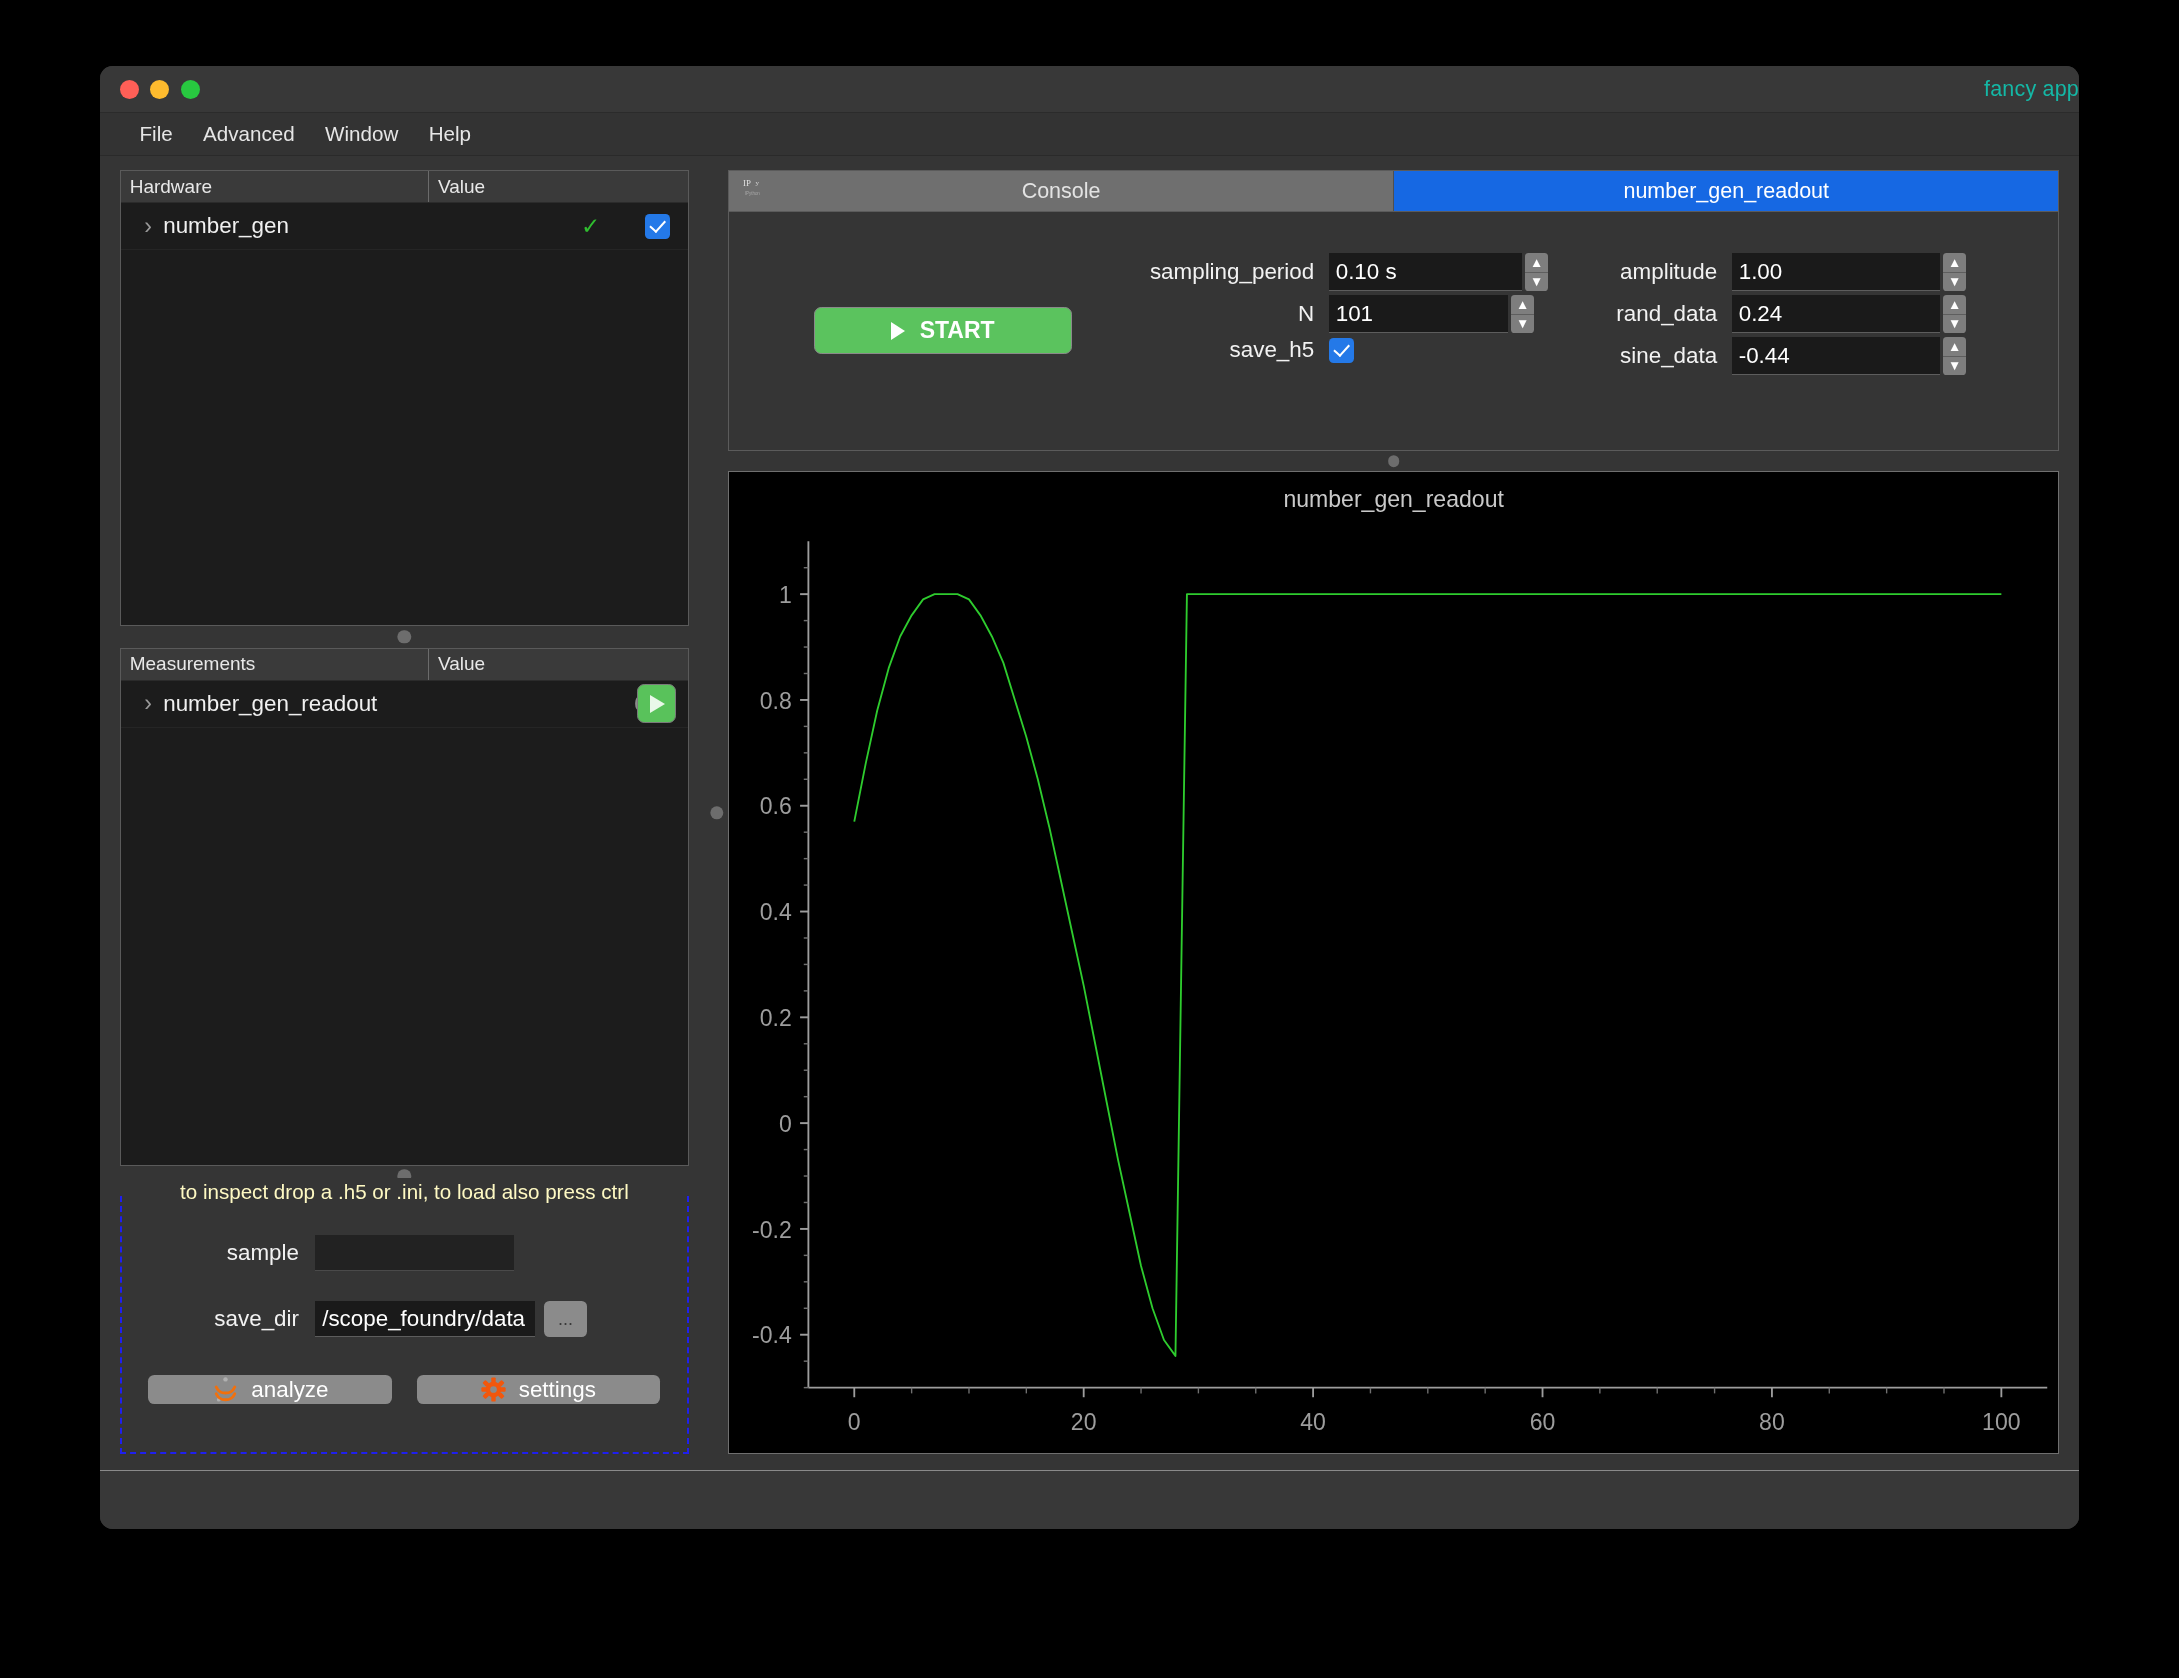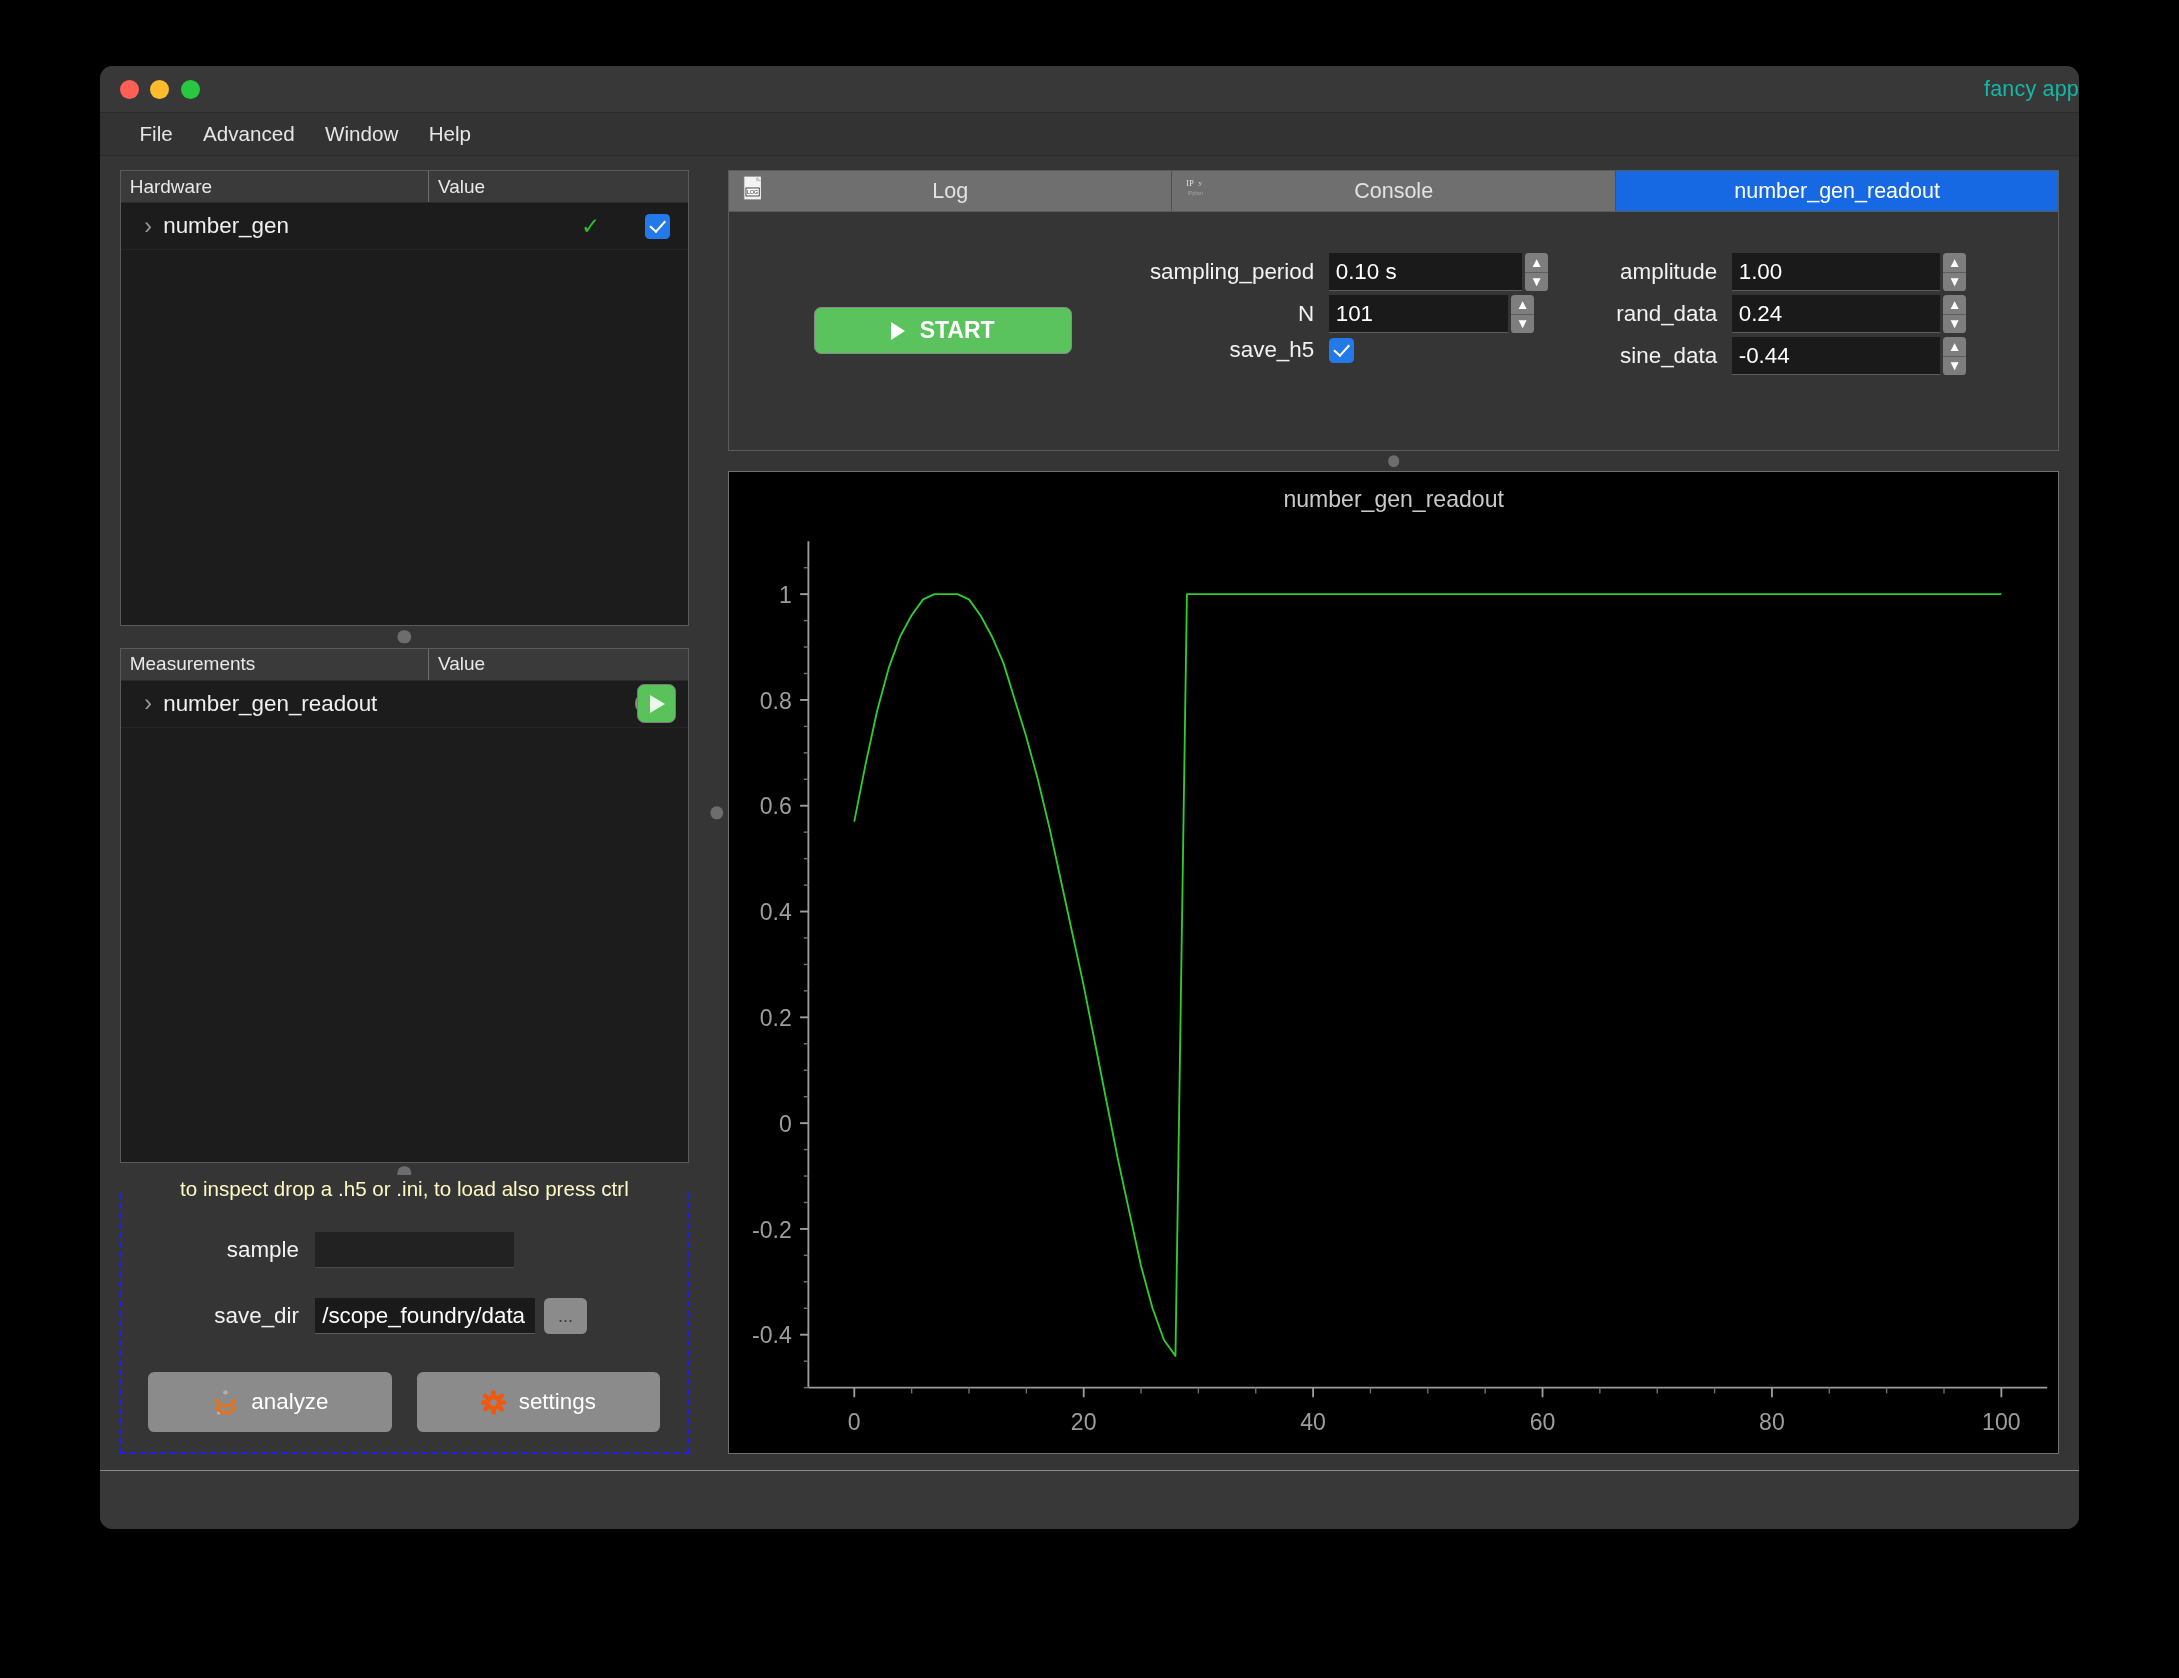--- a/index.html
+++ b/index.html
@@ -162,21 +162,21 @@
   #save-dir-input { width: 220px; }
   #sample-input { width: 199px; background: #222222; border-bottom-color: #4a4a4a; }
   .browse-btn {
     margin-left: 9px; width: 43px; height: 36px;
     background: #8b8b8b; border: none; border-radius: 5.4px;
     color: #3a3a3a; font-size: 18px; cursor: pointer;
     display: flex; align-items: center; justify-content: center;
   }
   #dz-buttons { display: flex; gap: 25px; margin-top: 38px; padding: 0 12.5px; }
   .dz-btn {
-    flex: 1; height: 60px; background: #8b8b8b; border: none; border-radius: 6.3px;
+    flex: 1; height: 29px; background: #8b8b8b; border: none; border-radius: 6.3px;
     display: flex; align-items: center; justify-content: center; gap: 12.5px;
     color: #ffffff; font-size: 22.4px; cursor: pointer;
     font-family: "Liberation Sans", sans-serif;
   }
   .jupyter-ic { width: 27px; height: 27px; flex: 0 0 27px; }
   .gear-ic { width: 25px; height: 25px; flex: 0 0 25px; }
 
   
   #right-col {
     flex: 1; display: flex; flex-direction: column;
@@ -367,31 +367,20 @@
           </button>
         </div>
       </div>
     </div>
 
     <div id="splitter-v"></div>
 
     <div id="right-col">
 
       <div id="tab-bar">
-        <div class="tab">
-          <span class="tab-icon">
-            <svg width="23" height="27" viewBox="0 0 26 30" style="font-size:24px">
-              <rect x="2" y="1.5" width="20" height="27" fill="#f2f2f2" stroke="#6f6f6f" stroke-width="1.2"></rect>
-              <polygon points="16,1.5 22,7.5 16,7.5" fill="#c8c8c8"></polygon>
-              <rect x="4.5" y="15" width="15" height="9" fill="#ffffff" stroke="#333" stroke-width="1"></rect>
-              <text x="12" y="22" font-size="6" text-anchor="middle" fill="#222" font-family="'Liberation Sans',sans-serif">LOG</text>
-            </svg>
-          </span>
-          <span>Log</span>
-        </div>
         <div class="tab">
           <span class="tab-icon">
             <svg width="27" height="23" viewBox="0 0 30 26" style="font-size:24px">
               <text x="1" y="11" font-size="10" fill="#e0e0e0" font-family="'Liberation Serif',serif">IP</text>
               <text x="15" y="10" font-size="8" fill="#d0d0d0" font-family="'Liberation Serif',serif">y</text>
               <text x="3" y="21" font-size="5" fill="#a8a8a8" font-family="'Liberation Sans',sans-serif">IPython</text>
             </svg>
           </span>
           <span>Console</span>
         </div>

